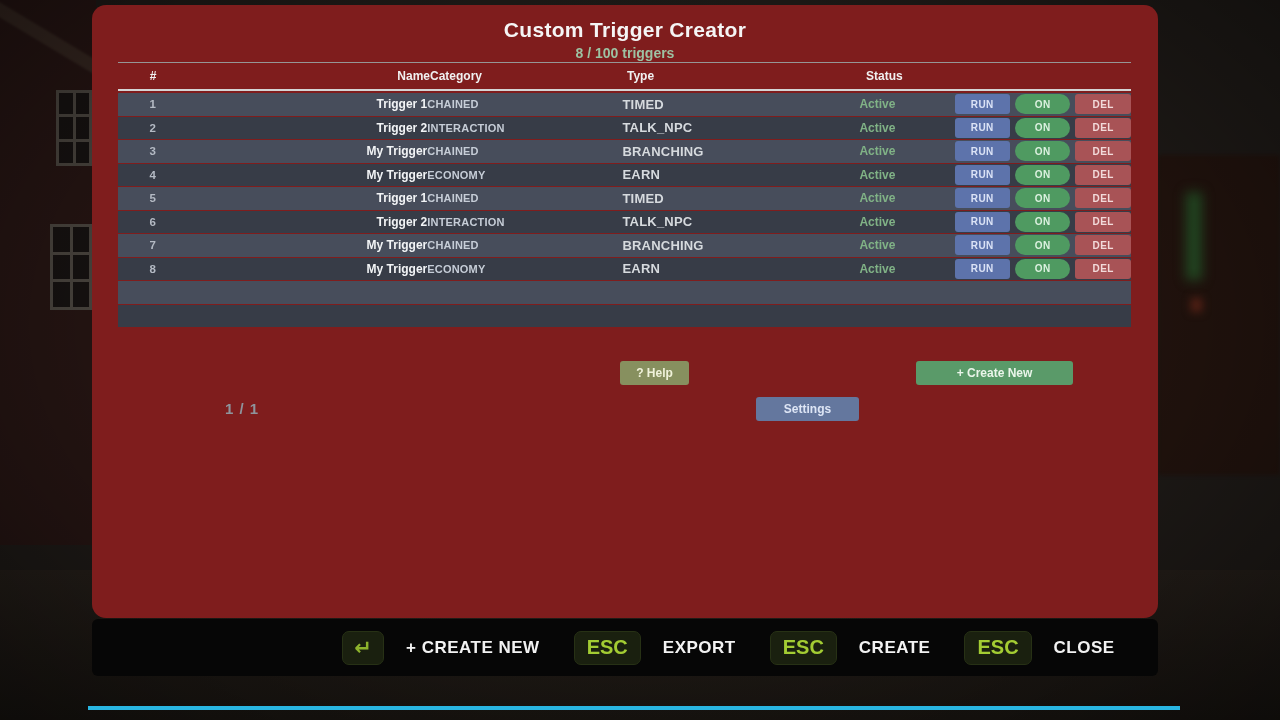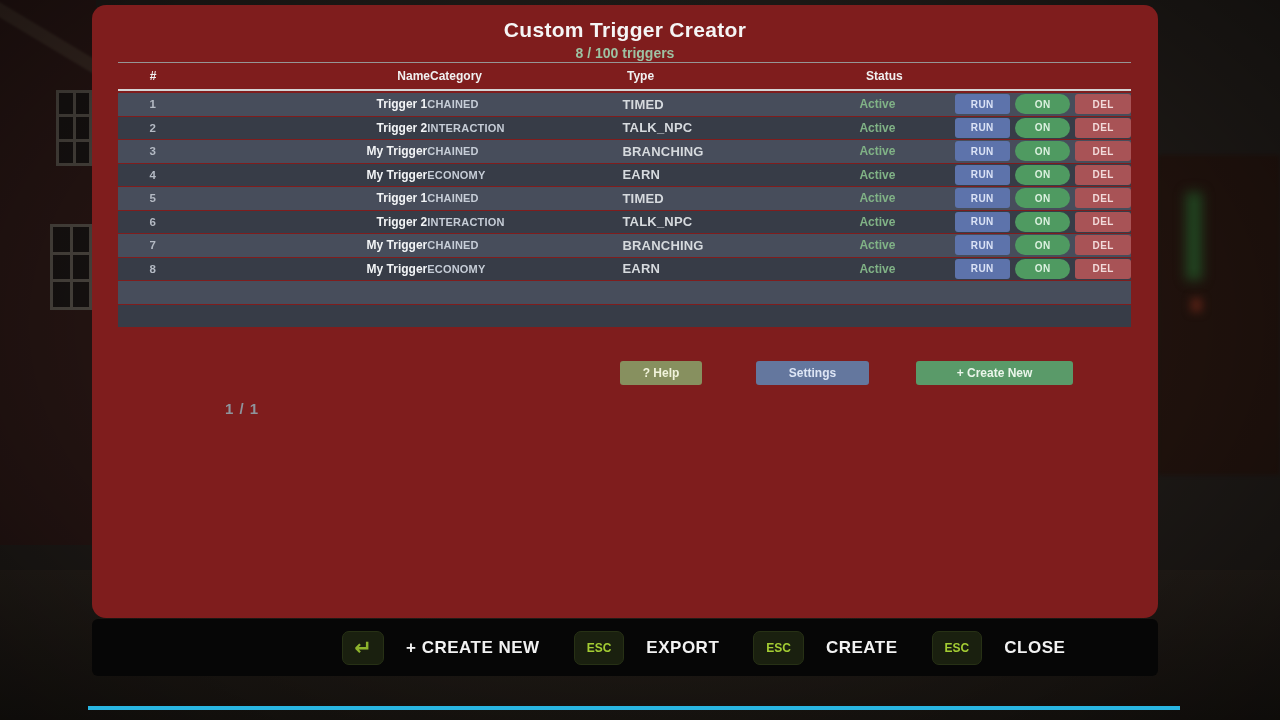--- a/index.html
+++ b/index.html
@@ -56,36 +56,36 @@
     font-family:inherit; font-size:10px; font-weight:bold; letter-spacing:.5px;
     margin-right:5px; cursor:pointer;
   }
   .rbtn.run { background:#5d73ab; color:#dbe3f6; }
   .rbtn.on  { background:#4f9a61; color:#dcf1e0;border-radius:10px; }
   .rbtn.del { background:#a85356; color:#f2dada; margin-right:0; }
 
   
   .pagination { position:absolute; left:133px; top:363px; font-size:15px; font-weight:bold; color:#8e949c; letter-spacing:1px;margin-top:32px; }
   .pbtn { position:absolute; top:356px; height:24px; border:none; border-radius:3px; font-family:inherit; font-size:12px; font-weight:bold; cursor:pointer; }
-  .btn-help     { left:528px; width:82px;  background:#87905f; color:#f0f2da; }
-  .btn-settings { left:664px; width:113px; background:#64779e; color:#dde5f5; }
+  .btn-help     { left:528px; width:69px;  background:#87905f; color:#f0f2da; }
+  .btn-settings { left:664px; width:103px; background:#64779e; color:#dde5f5;margin-top:36px; }
   .btn-create   { left:824px; width:157px; background:#5a9a69; color:#eaf5ea; }
 
   
   .bottom-bar {
     position:absolute; left:92px; top:619px; width:1066px; height:57px;
     background:#060606; border-radius:6px; z-index:2;
     display:flex; align-items:center; padding-left:250px;
   }
   .bar-group { display:flex; align-items:center; margin-right:34px; cursor:pointer; }
   .key-badge {
     height:34px; min-width:42px; padding:0 12px; background:#1a200f;
     border:1px solid #273115; border-radius:7px;
     display:flex; align-items:center; justify-content:center;
-    color:#a3cc33; font-weight:bold; font-size:12px;
+    color:#a3cc33; font-weight:bold; font-size:20px;
   }
   .key-badge.enter { font-size:21px; color:#8db32c; padding:0 9px; }
   .bar-label { margin-left:22px; color:#f2f2f2; font-weight:bold; font-size:17px; letter-spacing:.5px; }
 
   .cyan-line { position:absolute; left:88px; top:706px; width:1092px; height:4px; background:#29b6e2; z-index:2; }
 </style>
 </head>
 <body>
 
 <div class="scene">

